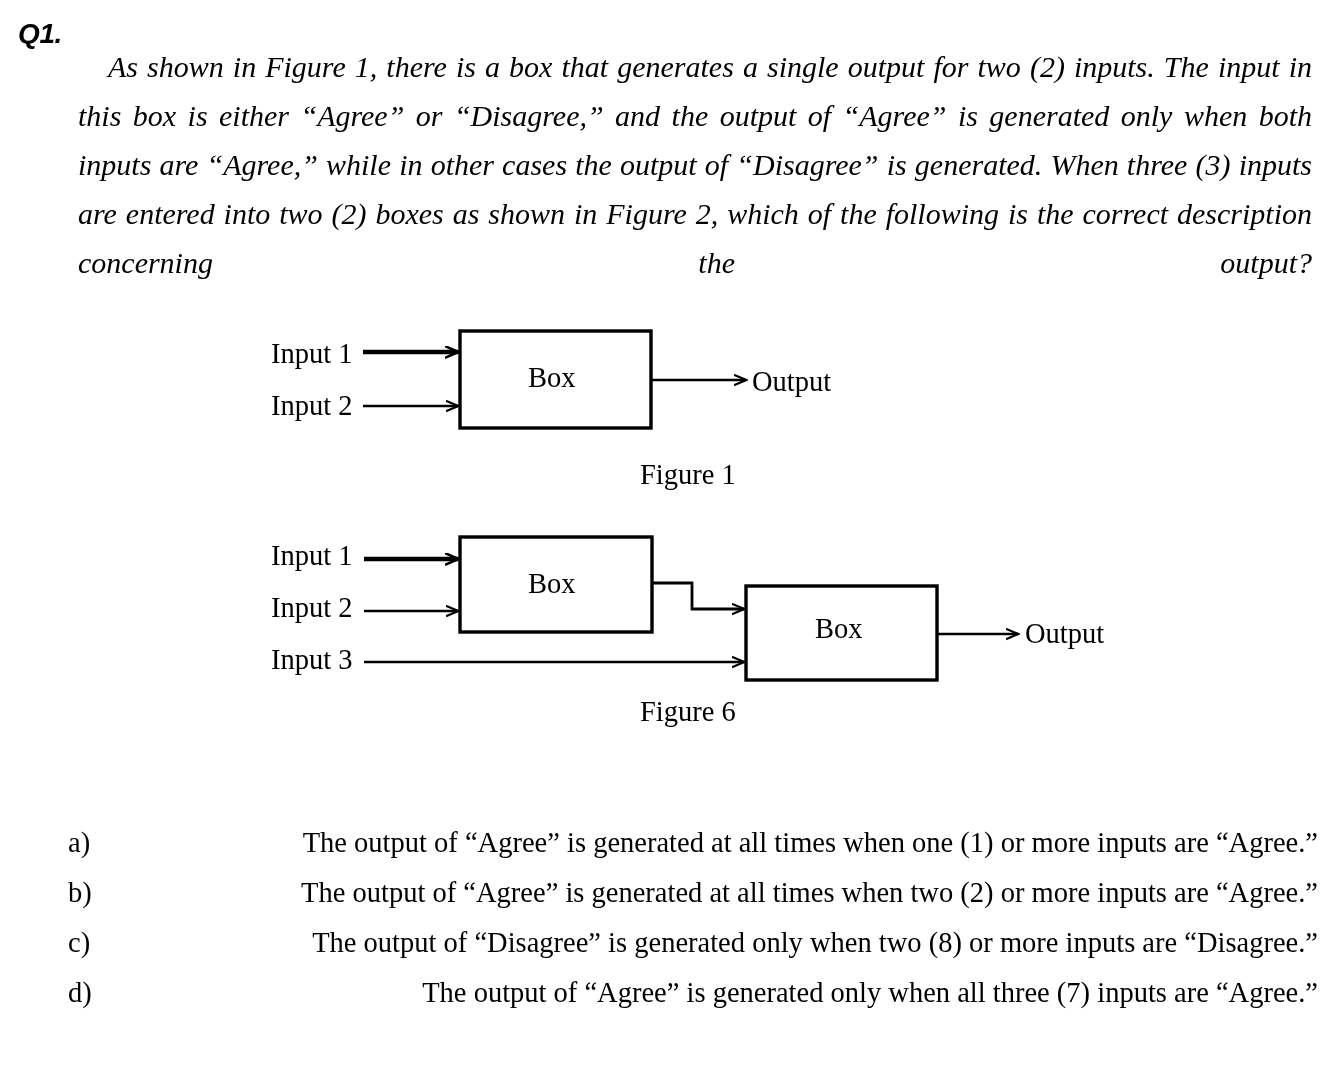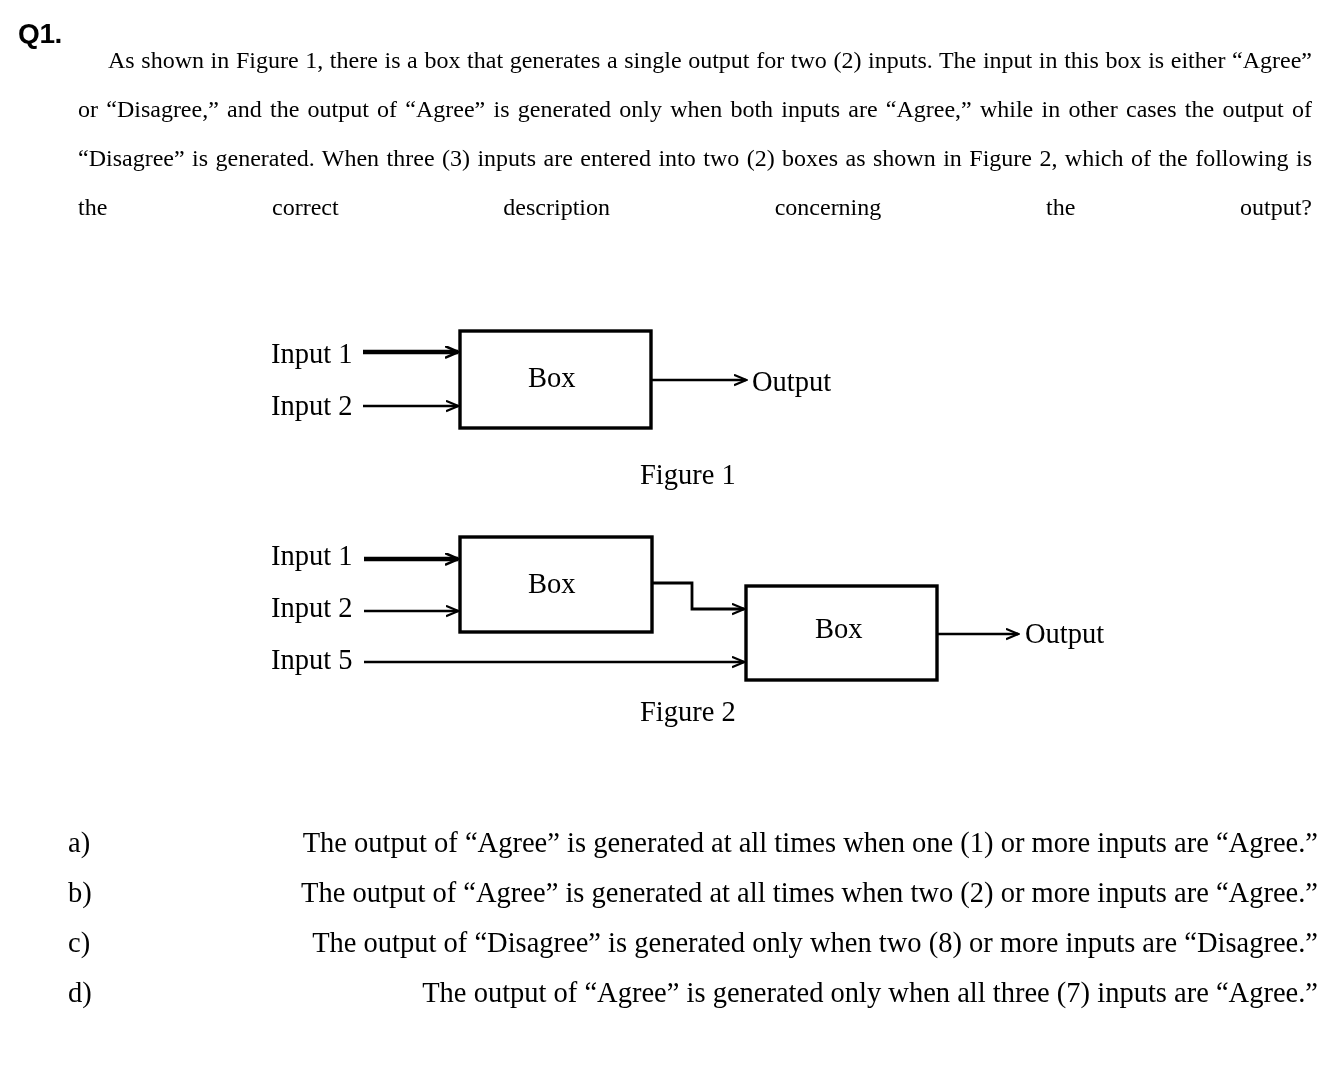--- a/index.html
+++ b/index.html
@@ -16,34 +16,35 @@
     color: #000000;
     overflow: hidden;
   }
 
   
   .stem {
     position: absolute;
     left: 18px;
     top: 12px;
     width: 1294px;
+    font-style: italic;
   }
   .stem-label {
     position: absolute;
     left: 0px;
     top: 6px;
     font-family: "Liberation Sans", "DejaVu Sans", sans-serif;
     font-weight: bold;
     font-size: 28px;
     letter-spacing: -0.4px;
   }
   .stem-body {
     margin-left: 60px;
     width: 1234px;
-    font-size: 24px;
+    font-size: 30px;
     line-height: 49px;
     text-align: justify;
     text-justify: inter-word;
     text-indent: 30px;
     hyphens: none;
   }
   .stem-body::after {
     content: "";
     display: inline-block;
     width: 100%;
@@ -160,25 +161,25 @@
   </svg>
 
   <span class="fig-label f1-in1">Input 1</span>
   <span class="fig-label f1-in2">Input 2</span>
   <span class="fig-label f1-box">Box</span>
   <span class="fig-label f1-out">Output</span>
   <span class="fig-label f1-cap">Figure 1</span>
 
   <span class="fig-label f2-in1">Input 1</span>
   <span class="fig-label f2-in2">Input 2</span>
-  <span class="fig-label f2-in3">Input 5</span>
+  <span class="fig-label f2-in3">Input 3</span>
   <span class="fig-label f2-box1">Box</span>
   <span class="fig-label f2-box2">Box</span>
   <span class="fig-label f2-out">Output</span>
-  <span class="fig-label f2-cap">Figure 2</span>
+  <span class="fig-label f2-cap">Figure 6</span>
 </div>
 
 <div class="options">
   <div class="option">
     <span class="option-marker">a)</span>
     <span class="option-text">The output of “Agree” is generated at all times when one (1) or more inputs are “Agree.”</span>
   </div>
   <div class="option">
     <span class="option-marker">b)</span>
     <span class="option-text">The output of “Agree” is generated at all times when two (2) or more inputs are “Agree.”</span>

